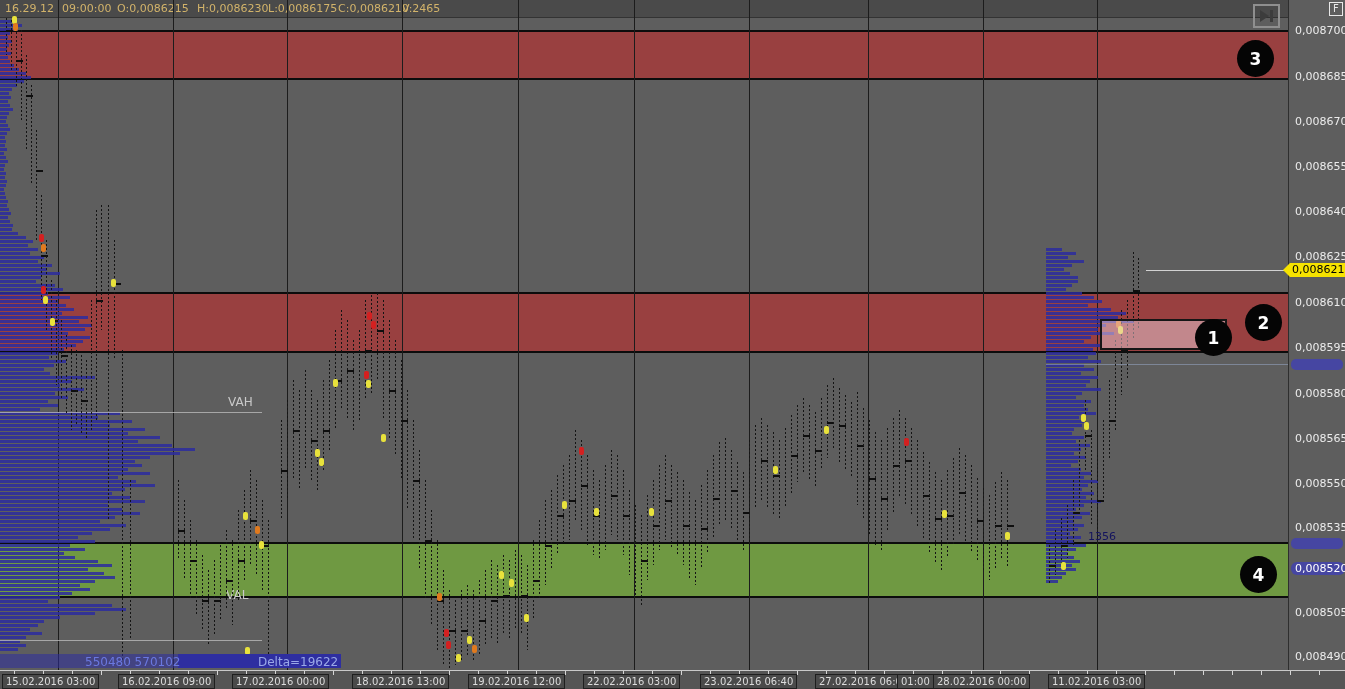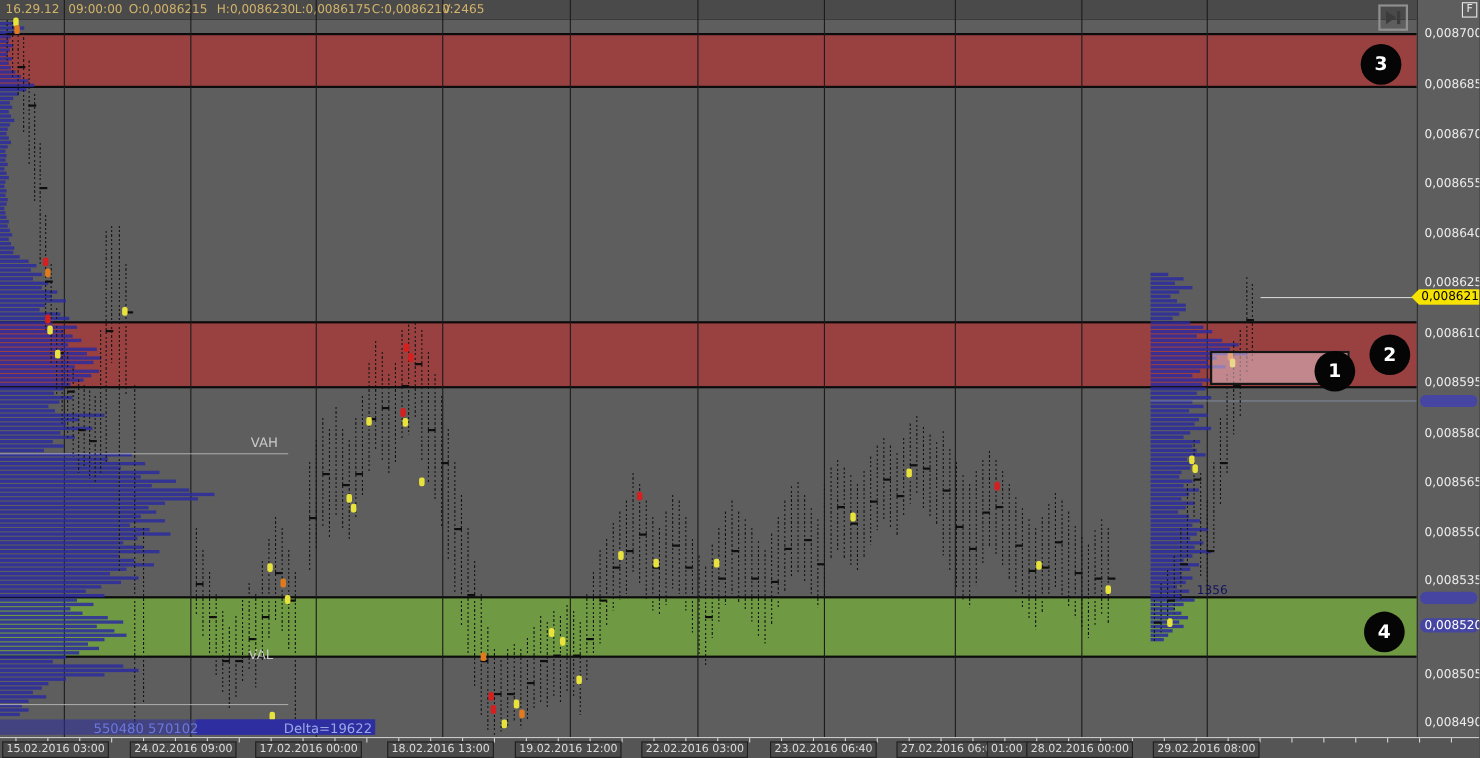--- a/index.html
+++ b/index.html
@@ -718,24 +718,24 @@
       <div class="atick" style="left: 1087px;"></div>
       <div class="atick" style="left: 1116px;"></div>
       <div class="atick" style="left: 1145px;"></div>
       <div class="atick" style="left: 1174px;"></div>
       <div class="atick" style="left: 1203px;"></div>
       <div class="atick" style="left: 1232px;"></div>
       <div class="atick" style="left: 1261px;"></div>
       <div class="atick" style="left: 1290px;"></div>
       <div class="atick" style="left: 1319px;"></div>
       <div class="timebox" style="left: 2px;">15.02.2016 03:00</div>
-      <div class="timebox" style="left: 118px;">24.02.2016 09:00</div>
+      <div class="timebox" style="left: 118px;">16.02.2016 09:00</div>
       <div class="timebox" style="left: 232px;">17.02.2016 00:00</div>
       <div class="timebox" style="left: 352px;">18.02.2016 13:00</div>
       <div class="timebox" style="left: 468px;">19.02.2016 12:00</div>
       <div class="timebox" style="left: 583px;">22.02.2016 03:00</div>
       <div class="timebox" style="left: 700px;">23.02.2016 06:40</div>
       <div class="timebox" style="left: 815px;">27.02.2016 06:00</div>
       <div class="timebox" style="left: 897px;">01:00</div>
       <div class="timebox" style="left: 933px;">28.02.2016 00:00</div>
-      <div class="timebox" style="left: 1048px;">29.02.2016 08:00</div>
+      <div class="timebox" style="left: 1048px;">11.02.2016 03:00</div>
     </div>
 </div>
 
 </body></html>

